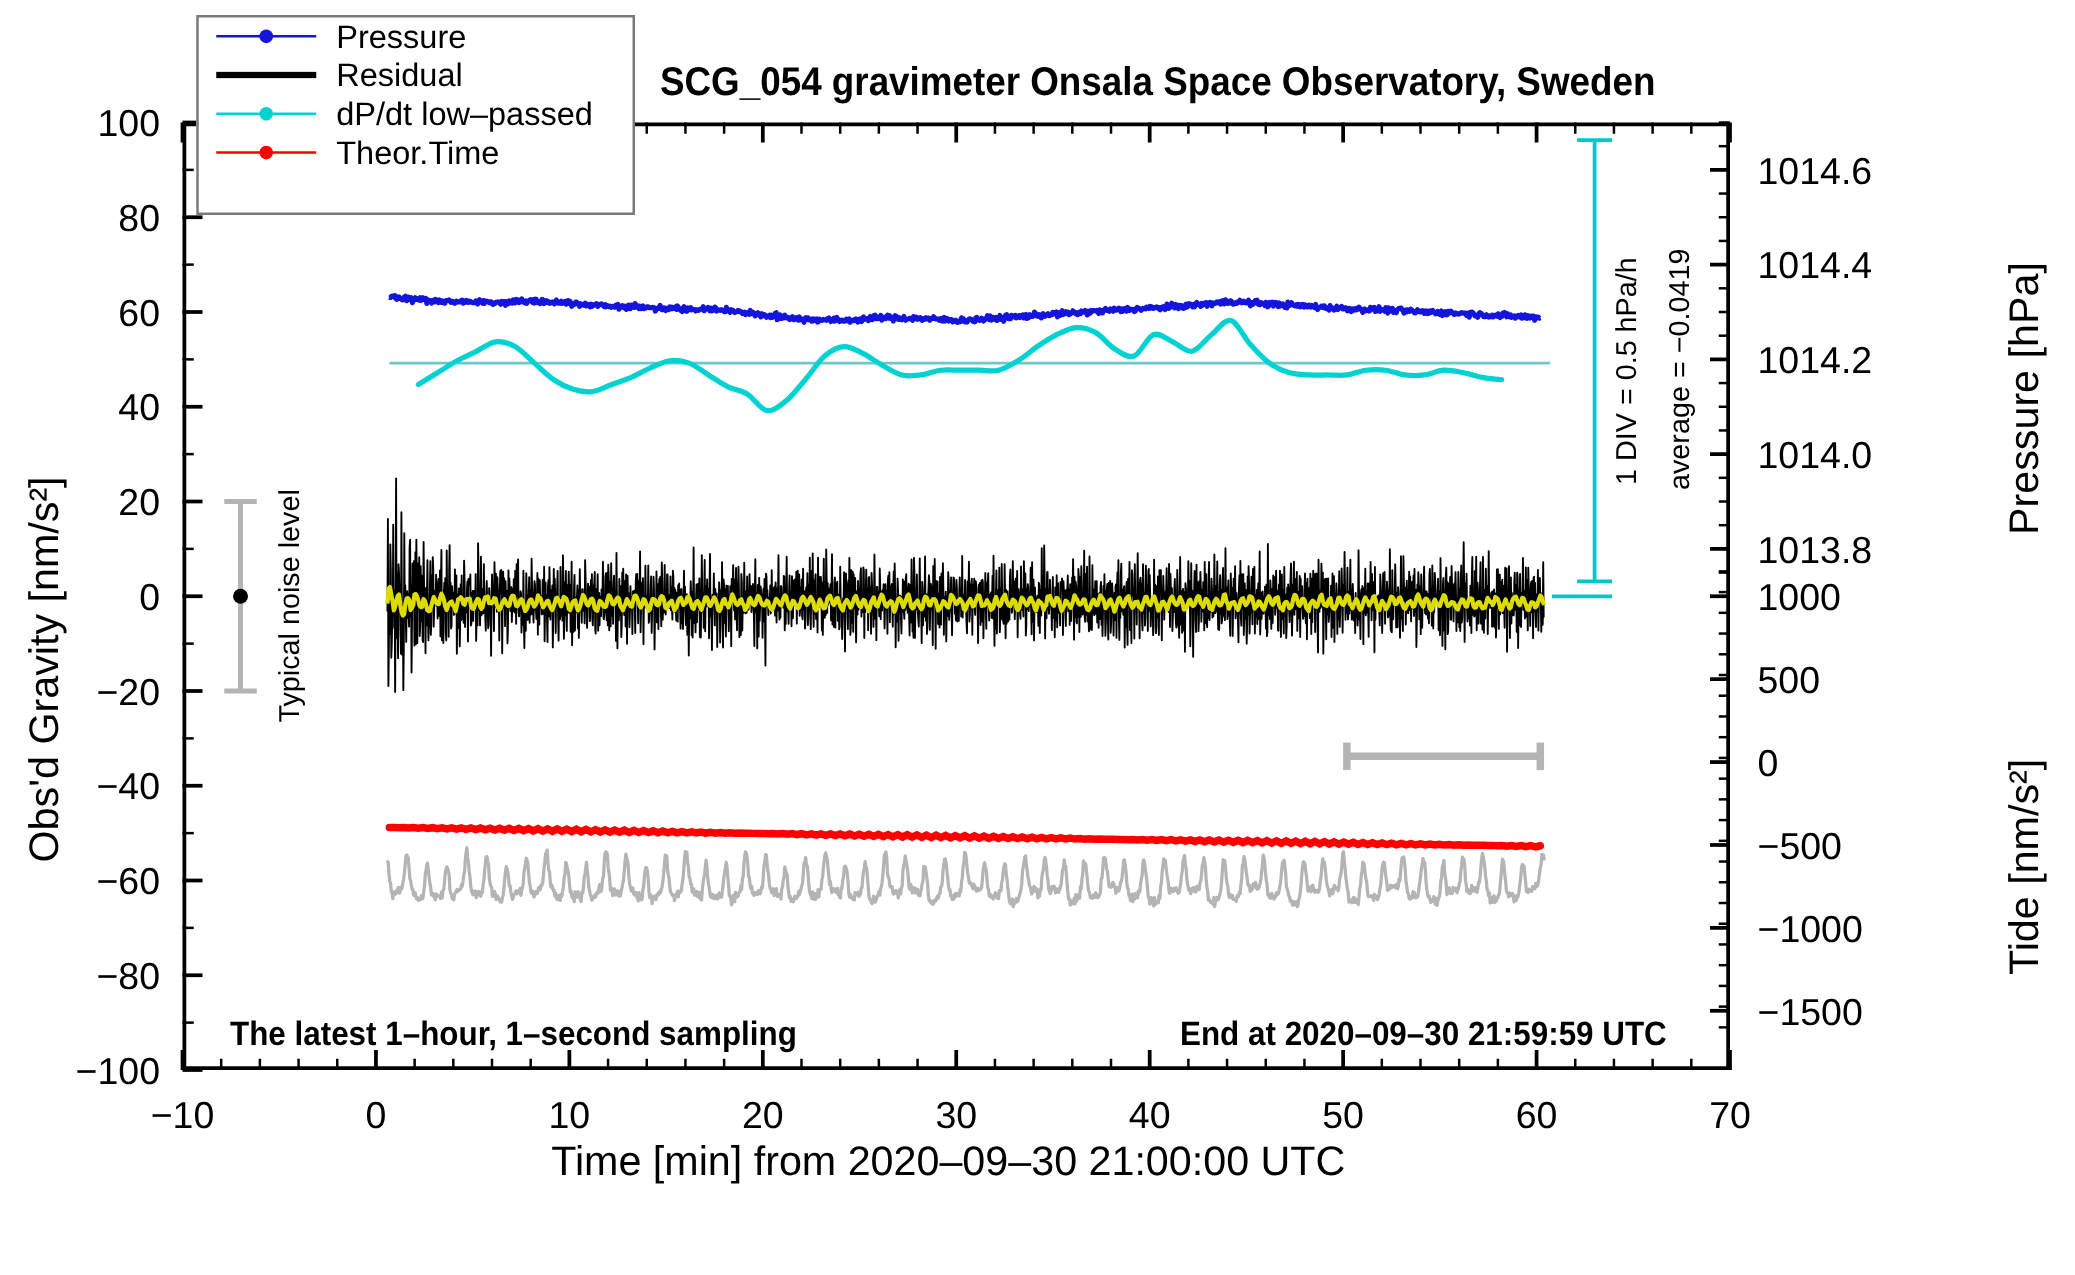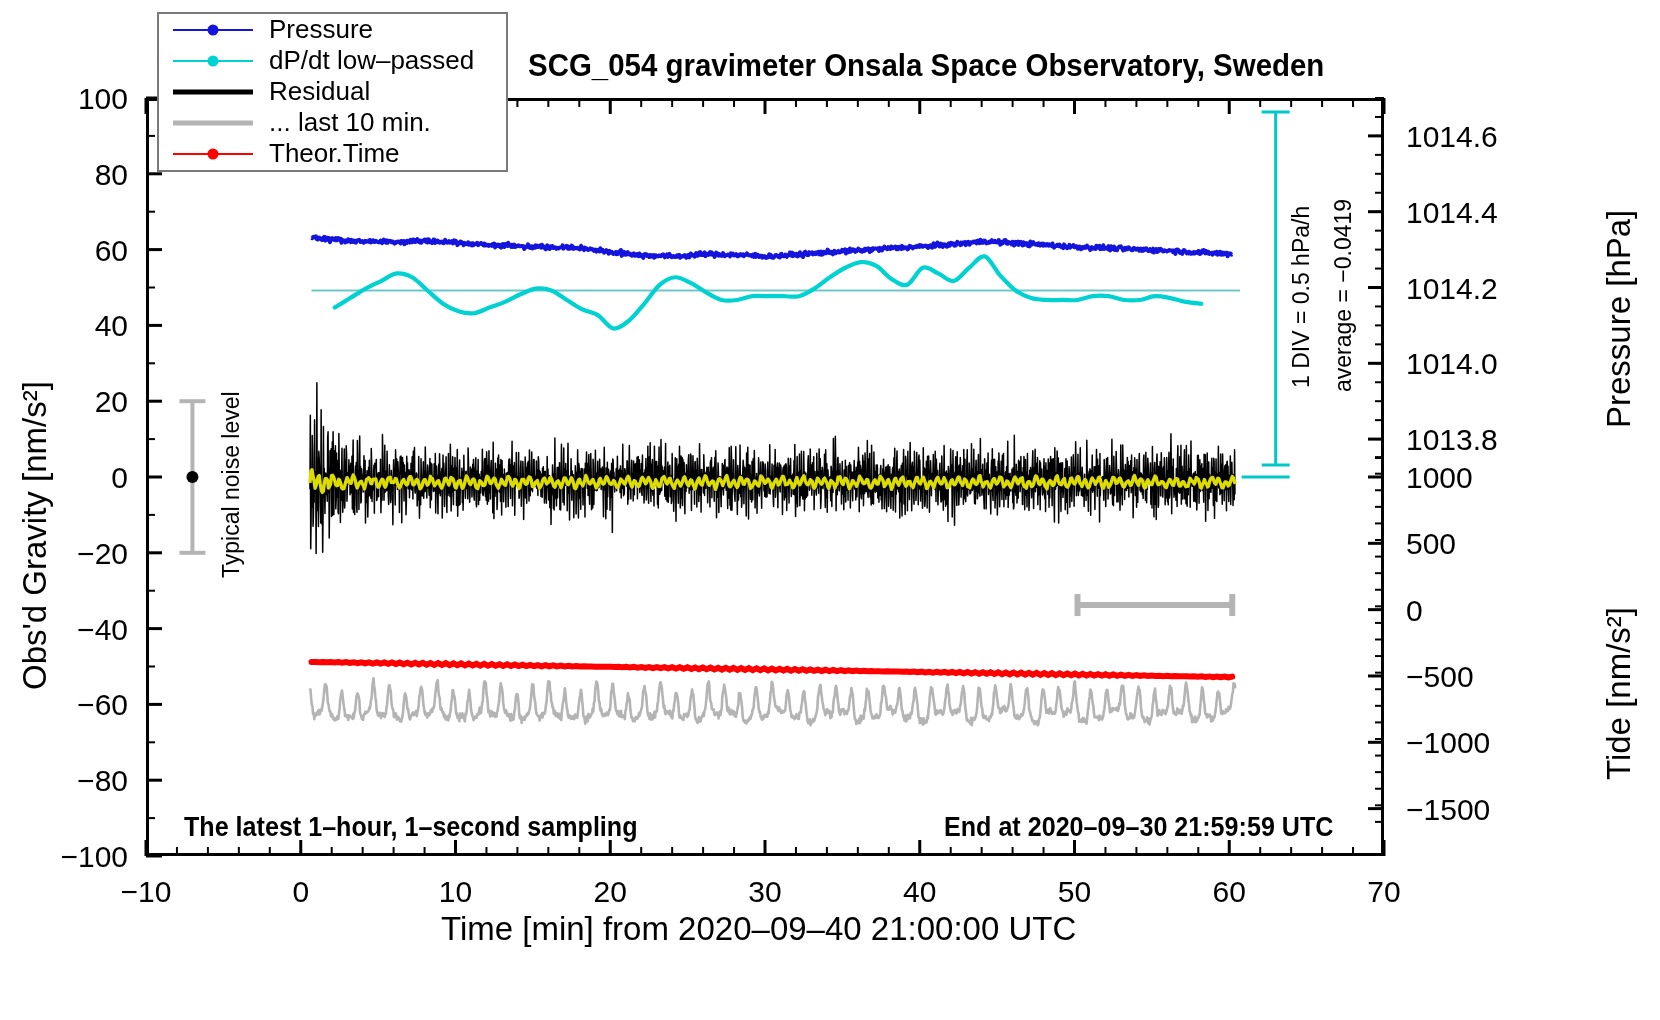--- a/index.html
+++ b/index.html
@@ -12,21 +12,21 @@
   .footer-text{position:absolute;font-size:27px;font-weight:bold;white-space:nowrap;
     transform:scaleX(0.93);transform-origin:left center;}
   .annot{position:absolute;font-size:23px;white-space:nowrap;}
 
   #plotarea{position:absolute;left:146px;top:98px;width:1238px;height:758px;
     border:3px solid #000;box-sizing:border-box;}
   svg.layer{position:absolute;left:0;top:0;overflow:visible;}
 
   #legend{position:absolute;left:157px;top:12px;width:351px;height:160px;
     background:#fff;border:2px solid #7a7a7a;box-sizing:border-box;z-index:40;}
-  .leg-row{position:relative;height:31px;display:flex;align-items:center;}
+  .leg-row{position:relative;height:31px;display:flex;}
   .leg-sample{width:92px;height:30px;position:relative;flex:0 0 92px;margin-left:8px;}
   .leg-line{position:absolute;left:6px;right:6px;top:50%;transform:translateY(-50%);}
   .leg-dot{position:absolute;left:50%;top:50%;width:11px;height:11px;border-radius:50%;
     transform:translate(-50%,-50%);}
   .leg-label{font-size:26px;white-space:nowrap;margin-left:10px;}
 
   .rot-ccw{transform-origin:left top;transform:rotate(-90deg);}
 </style>
 </head>
 <body>
@@ -251,21 +251,21 @@
       <line x1="1384" y1="506.84625000000005" x2="1375" y2="506.84625000000005" stroke="#000" stroke-width="2"></line>
       <line x1="1384" y1="490.265" x2="1375" y2="490.265" stroke="#000" stroke-width="2"></line>
       <line x1="1384" y1="473.68375" x2="1375" y2="473.68375" stroke="#000" stroke-width="2"></line>
       <line x1="1384" y1="457.1025" x2="1375" y2="457.1025" stroke="#000" stroke-width="2"></line>
     </svg>
 
   <div class="plot-title" style="left:528px;top:47px;">SCG_054 gravimeter Onsala Space Observatory, Sweden</div>
 
   <div class="axis-title rot-ccw" style="left:16px;top:690px;">Obs'd Gravity [nm/s²]</div>
 
-  <div class="axis-title" style="left:441px;top:910px;">Time [min] from 2020–09–40 21:00:00 UTC</div>
+  <div class="axis-title" style="left:441px;top:910px;">Time [min] from 2020–09–30 21:00:00 UTC</div>
 
   <div class="axis-title rot-ccw" style="left:1600px;top:428px;">Pressure [hPa]</div>
 
   <div class="axis-title rot-ccw" style="left:1600px;top:780px;">Tide [nm/s²]</div>
 
   <div class="annot rot-ccw" style="left:218px;top:578px;">Typical noise level</div>
 
   <div class="annot rot-ccw" style="left:1288px;top:388px;">1 DIV = 0.5 hPa/h</div>
 
   <div class="annot rot-ccw" style="left:1330px;top:392px;">average = −0.0419</div>
@@ -277,36 +277,30 @@
   <div id="legend">
       <div class="leg-row">
         <div class="leg-sample">
           <div class="leg-line" style="border-top: 2px solid rgb(20, 20, 220);"></div>
           <div class="leg-dot" style="background: rgb(20, 20, 220);"></div>
         </div>
         <div class="leg-label">Pressure</div>
       </div>
       <div class="leg-row">
         <div class="leg-sample">
-          <div class="leg-line" style="border-top: 2px solid rgb(0, 210, 210);"></div>
-          <div class="leg-dot" style="background: rgb(0, 210, 210);"></div>
-        </div>
-        <div class="leg-label">dP/dt low–passed</div>
-      </div>
-      <div class="leg-row">
-        <div class="leg-sample">
           <div class="leg-line" style="border-top: 5px solid rgb(0, 0, 0);"></div>
         </div>
         <div class="leg-label">Residual</div>
       </div>
       <div class="leg-row">
         <div class="leg-sample">
-          <div class="leg-line" style="border-top: 5px solid rgb(180, 180, 180);"></div>
+          <div class="leg-line" style="border-top: 2px solid rgb(0, 210, 210);"></div>
+          <div class="leg-dot" style="background: rgb(0, 210, 210);"></div>
         </div>
-        <div class="leg-label">... last 10 min.</div>
+        <div class="leg-label">dP/dt low–passed</div>
       </div>
       <div class="leg-row">
         <div class="leg-sample">
           <div class="leg-line" style="border-top: 2px solid rgb(255, 0, 0);"></div>
           <div class="leg-dot" style="background: rgb(255, 0, 0);"></div>
         </div>
         <div class="leg-label">Theor.Time</div>
       </div>
     </div>
 

